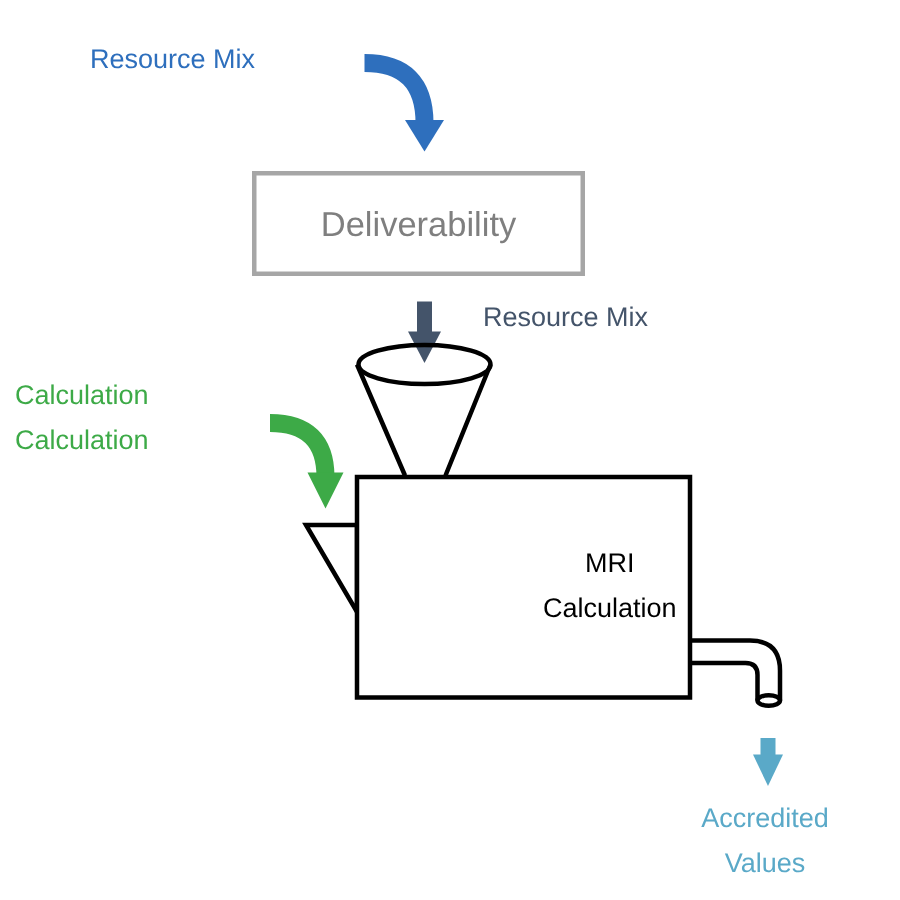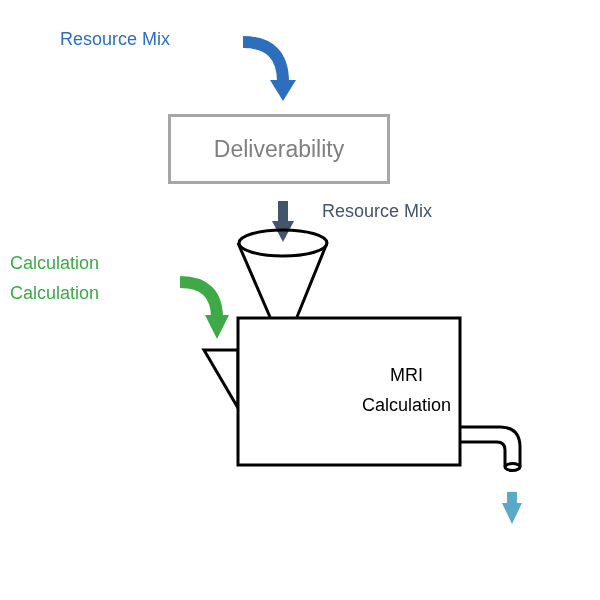--- a/index.html
+++ b/index.html
@@ -70,13 +70,15 @@
   <div>Calculation</div>
   <div>Calculation</div>
 </div>
 
 <div class="label" id="lbl-mri">
   <div>MRI</div>
   <div>Calculation</div>
 </div>
 
 <div class="label" id="lbl-accredited">
+  <div>Accredited</div>
+  <div>Values</div>
 </div>
 
 </body></html>

